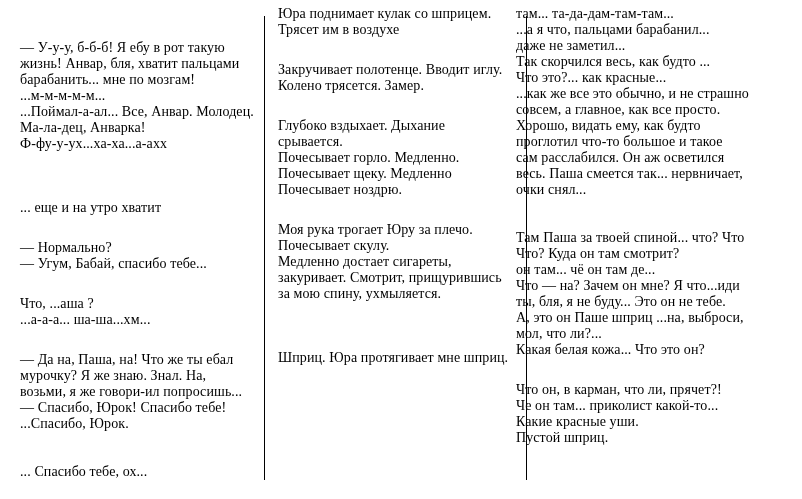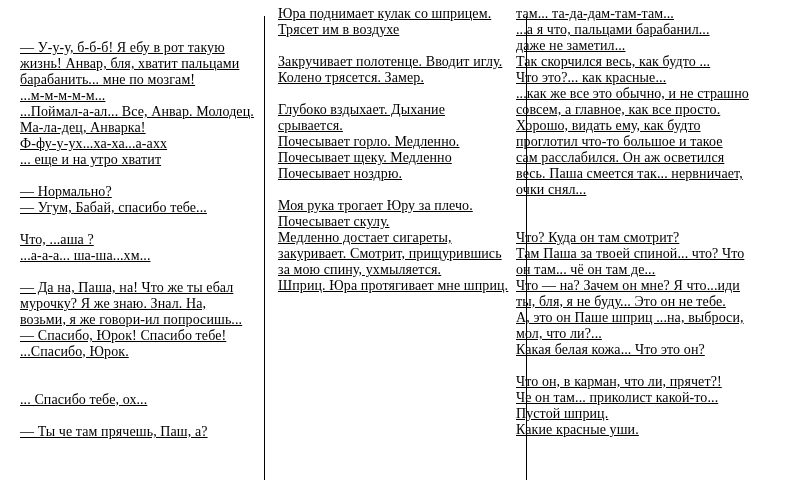--- a/index.html
+++ b/index.html
@@ -14,39 +14,38 @@
     background: #ffffff;
     overflow: hidden;
     font-family: "Liberation Serif", "DejaVu Serif", serif;
     font-size: 14px;
     line-height: 16px;
     color: #000000;
   }
   .column {
     position: absolute;
     top: 6px;
-    text-decoration: underline;
   }
   #col-1 { left: 20px;  top: 40px; width: 240px; }
   #col-2 { left: 278px; width: 242px; }
   #col-3 { left: 516px; width: 252px; }
   .divider {
     position: absolute;
     top: 16px;
     width: 1px;
     height: 464px;
     background: #000000;
   }
   #divider-1 { left: 264px; }
   #divider-2 { left: 526px; }
   .paragraph { margin: 0; }
   .gap-0 { margin-top: 0; }
-  .gap-1 { margin-top: 16px; }
+  .gap-1 { margin-top: 24px; }
   .gap-2 { margin-top: 32px; }
-  .gap-3 { }
+  .gap-3 { margin-top: 48px; }
   .line {
     white-space: nowrap;
     letter-spacing: 0.1px;
   }
 </style>
 </head>
 <body>
 
 <div id="page">
   <div id="col-1" class="column">
@@ -122,29 +121,29 @@
         <div class="line">Что это?... как красные...</div>
         <div class="line">...как же все это обычно, и не страшно</div>
         <div class="line">совсем, а главное, как все просто.</div>
         <div class="line">Хорошо, видать ему, как будто</div>
         <div class="line">проглотил что-то большое и такое</div>
         <div class="line">сам расслабился. Он аж осветился</div>
         <div class="line">весь. Паша смеется так... нервничает,</div>
         <div class="line">очки снял...</div>
       </div>
       <div class="paragraph gap-2">
+        <div class="line">Там Паша за твоей спиной... что? Что</div>
         <div class="line">Что? Куда он там смотрит?</div>
-        <div class="line">Там Паша за твоей спиной... что? Что</div>
         <div class="line">он там... чё он там де...</div>
         <div class="line">Что — на? Зачем он мне? Я что...иди</div>
         <div class="line">ты, бля, я не буду... Это он не тебе.</div>
         <div class="line">А, это он Паше шприц ...на, выброси,</div>
         <div class="line">мол, что ли?...</div>
         <div class="line">Какая белая кожа... Что это он?</div>
       </div>
       <div class="paragraph gap-1">
         <div class="line">Что он, в карман, что ли, прячет?!</div>
         <div class="line">Че он там... приколист какой-то...</div>
+        <div class="line">Какие красные уши.</div>
         <div class="line">Пустой шприц.</div>
-        <div class="line">Какие красные уши.</div>
       </div>
     </div>
 </div>
 
 </body></html>

